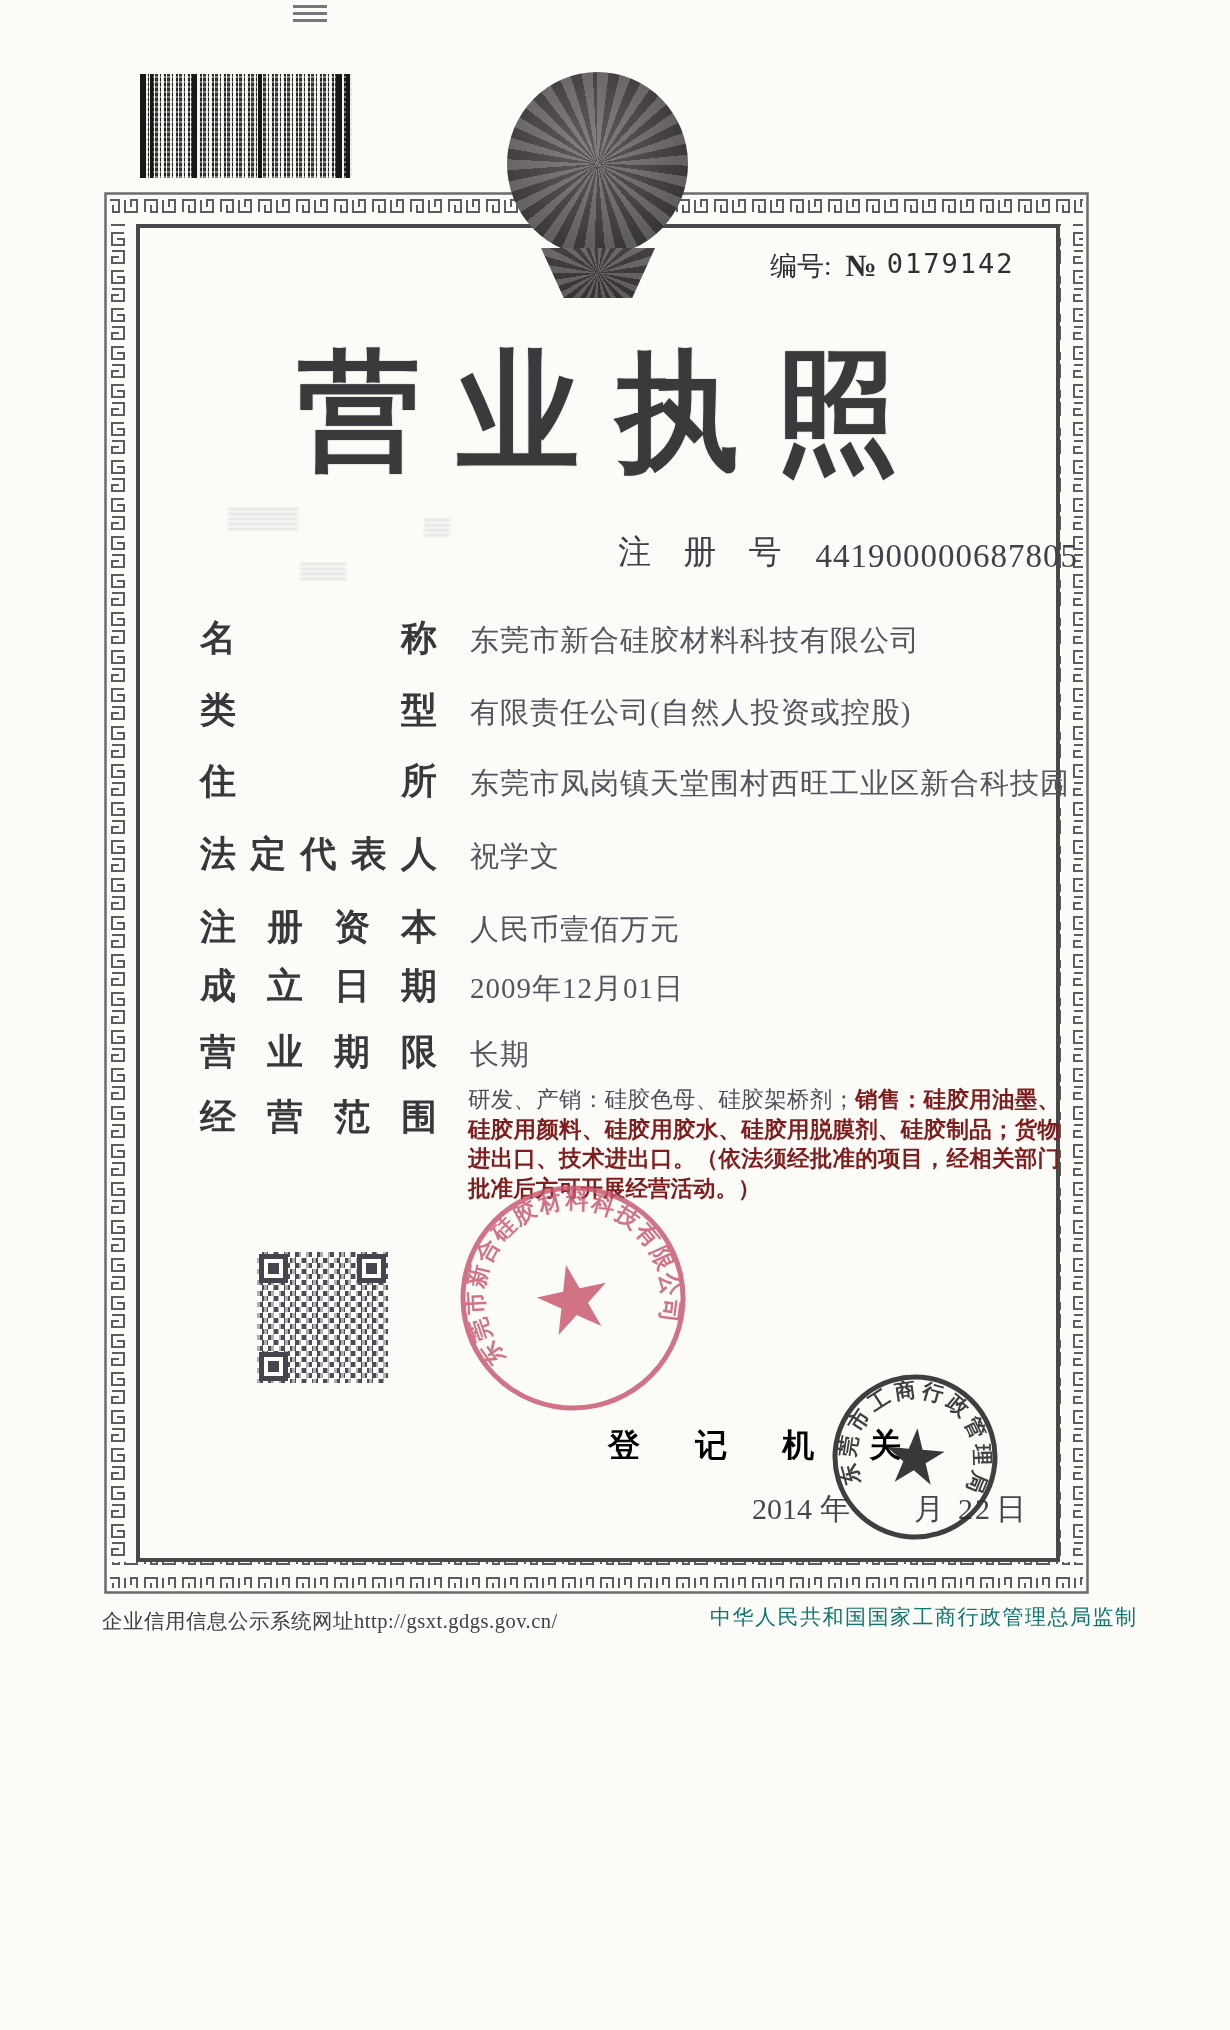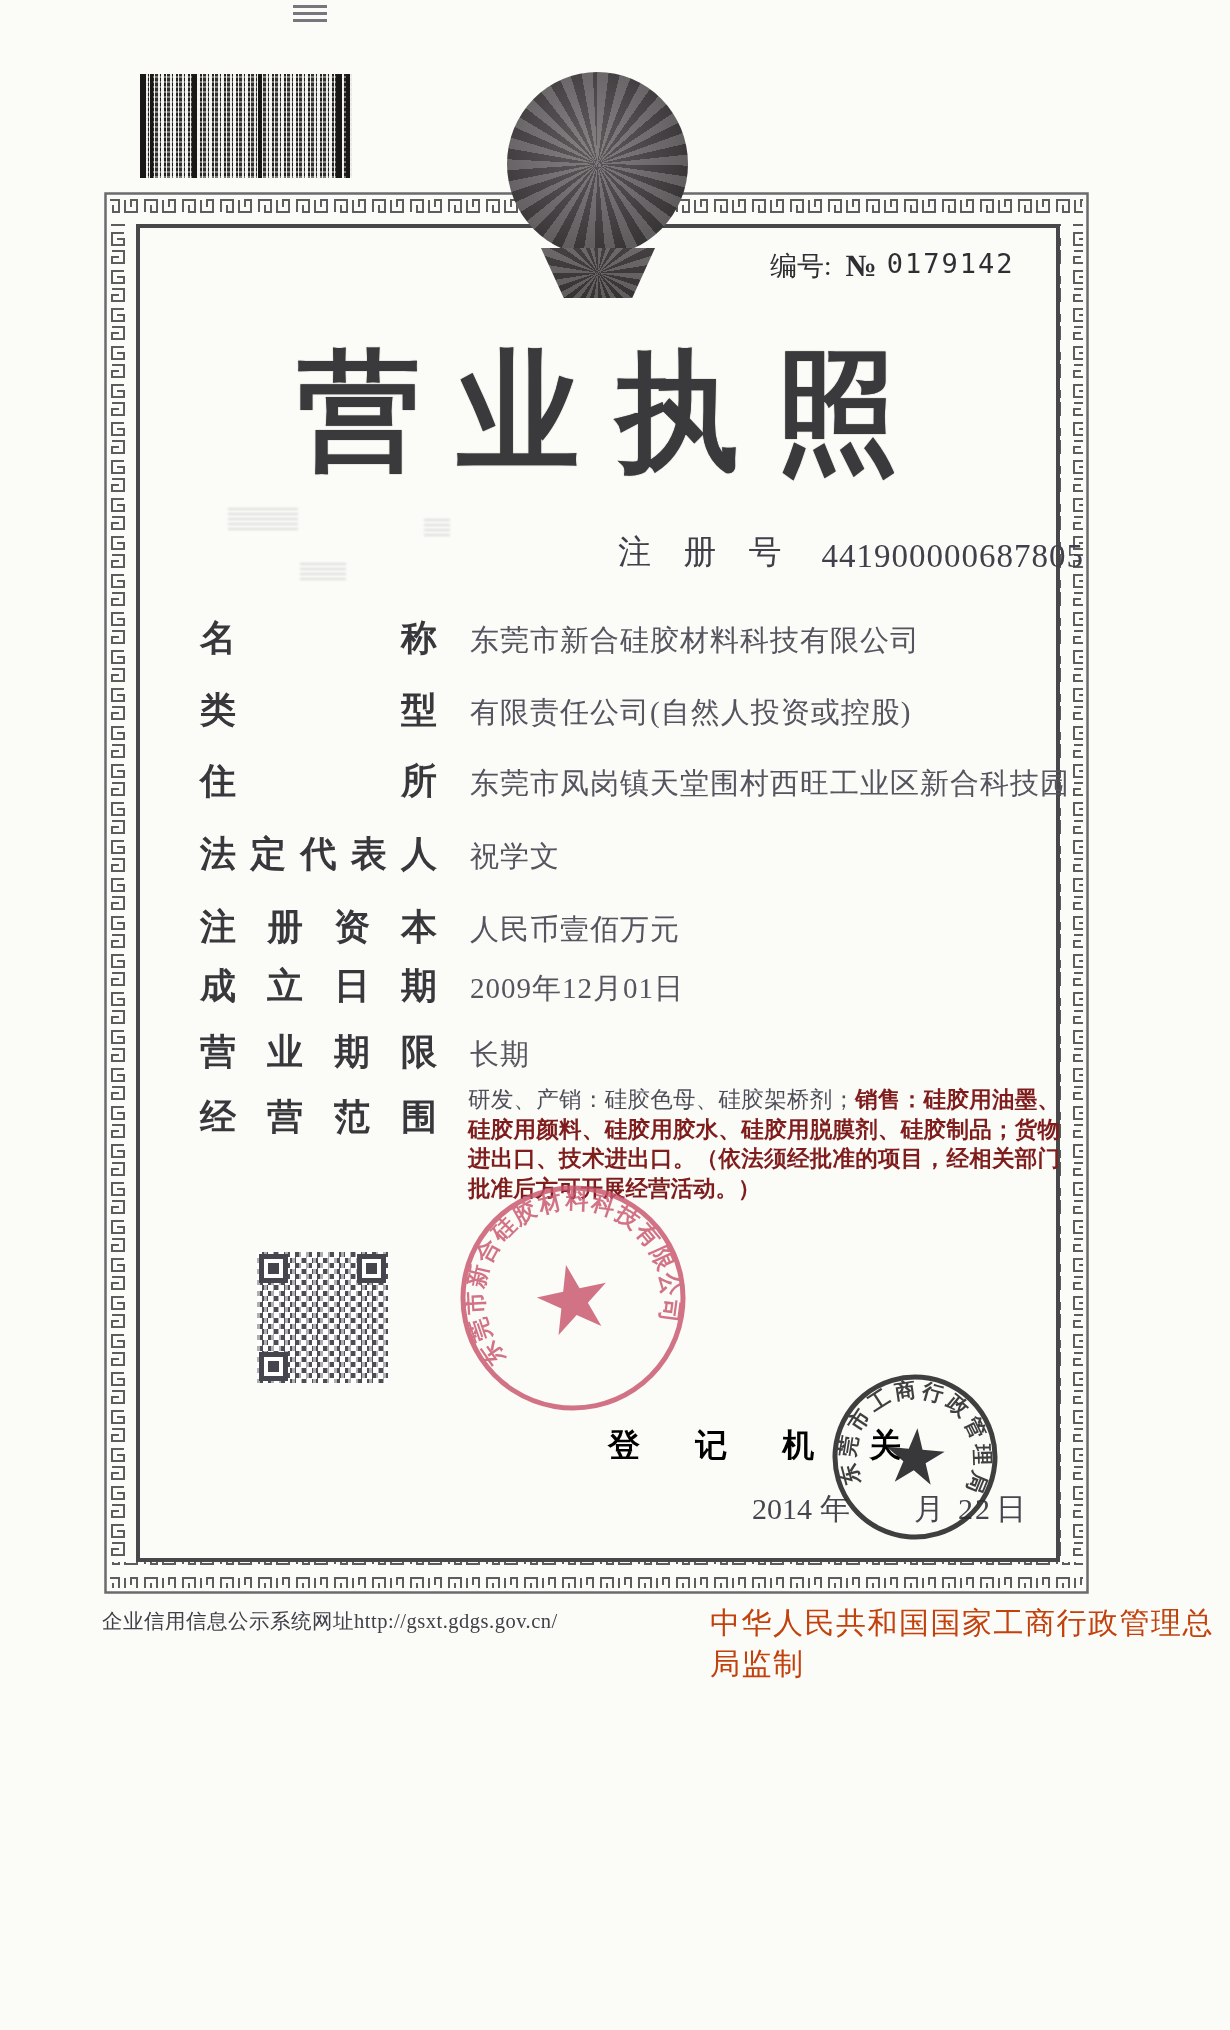--- a/index.html
+++ b/index.html
@@ -46,21 +46,21 @@
     left:298px;top:340px;width:600px;height:148px;
     display:flex;justify-content:space-between;align-items:center;
     font-family:"DejaVu Sans","Liberation Sans",sans-serif;
     font-size:122px;font-weight:900;color:#3a3a3c;
     transform:scaleY(1.06);
     text-shadow:0 0 1px #5a5a5a;
   }
 
   .regno{left:618px;top:530px;display:flex;align-items:flex-end;color:#3f4049;}
   .regno .lbl{font-size:33px;letter-spacing:12px;}
-  .regno .val{font-size:33px;margin-left:28px;letter-spacing:1px;}
+  .regno .val{font-size:33px;margin-left:22px;letter-spacing:1px;}
 
   
   .row{position:absolute;left:200px;width:860px;white-space:nowrap;}
   .row .lbl{
     display:inline-block;width:237px;
     font-family:"DejaVu Sans","Liberation Sans",sans-serif;
     font-size:36px;font-weight:700;color:#38383c;
     text-align:justify;text-align-last:justify;
     vertical-align:baseline;
   }
@@ -95,21 +95,21 @@
     font-family:"DejaVu Sans","Liberation Sans",sans-serif;
     font-size:32px;font-weight:600;color:#000000;letter-spacing:22px;white-space:nowrap;}
   .dateline{left:752px;top:1489px;display:flex;align-items:baseline;font-size:30px;color:#45464e;white-space:nowrap;}
   .dateline .u-year{margin-left:8px;}
   .dateline .u-month{margin-left:64px;}
   .dateline .day{margin-left:14px;letter-spacing:2px;}
   .dateline .u-day{margin-left:4px;}
 
   
   .footer-left{left:102px;top:1607px;font-size:20.5px;color:#3f4048;letter-spacing:.5px;text-align:right;}
-  .footer-right{left:710px;top:1603px;font-size:30px;color:#c2410c;letter-spacing:1.5px;}
+  .footer-right{left:710px;top:1603px;font-size:21px;color:#0f766e;letter-spacing:1.5px;}
 
   
   .smudge{position:absolute;filter:blur(1.2px);opacity:.5;
     background:repeating-linear-gradient(0deg, rgba(110,112,125,.45) 0 2px, transparent 2px 5px);}
   .topmark{left:293px;top:4px;width:34px;height:18px;
     background:repeating-linear-gradient(0deg,#55565e 0 3px,transparent 3px 7px);
     filter:blur(.4px);opacity:.8;}
 </style>
 </head>
 <body>

